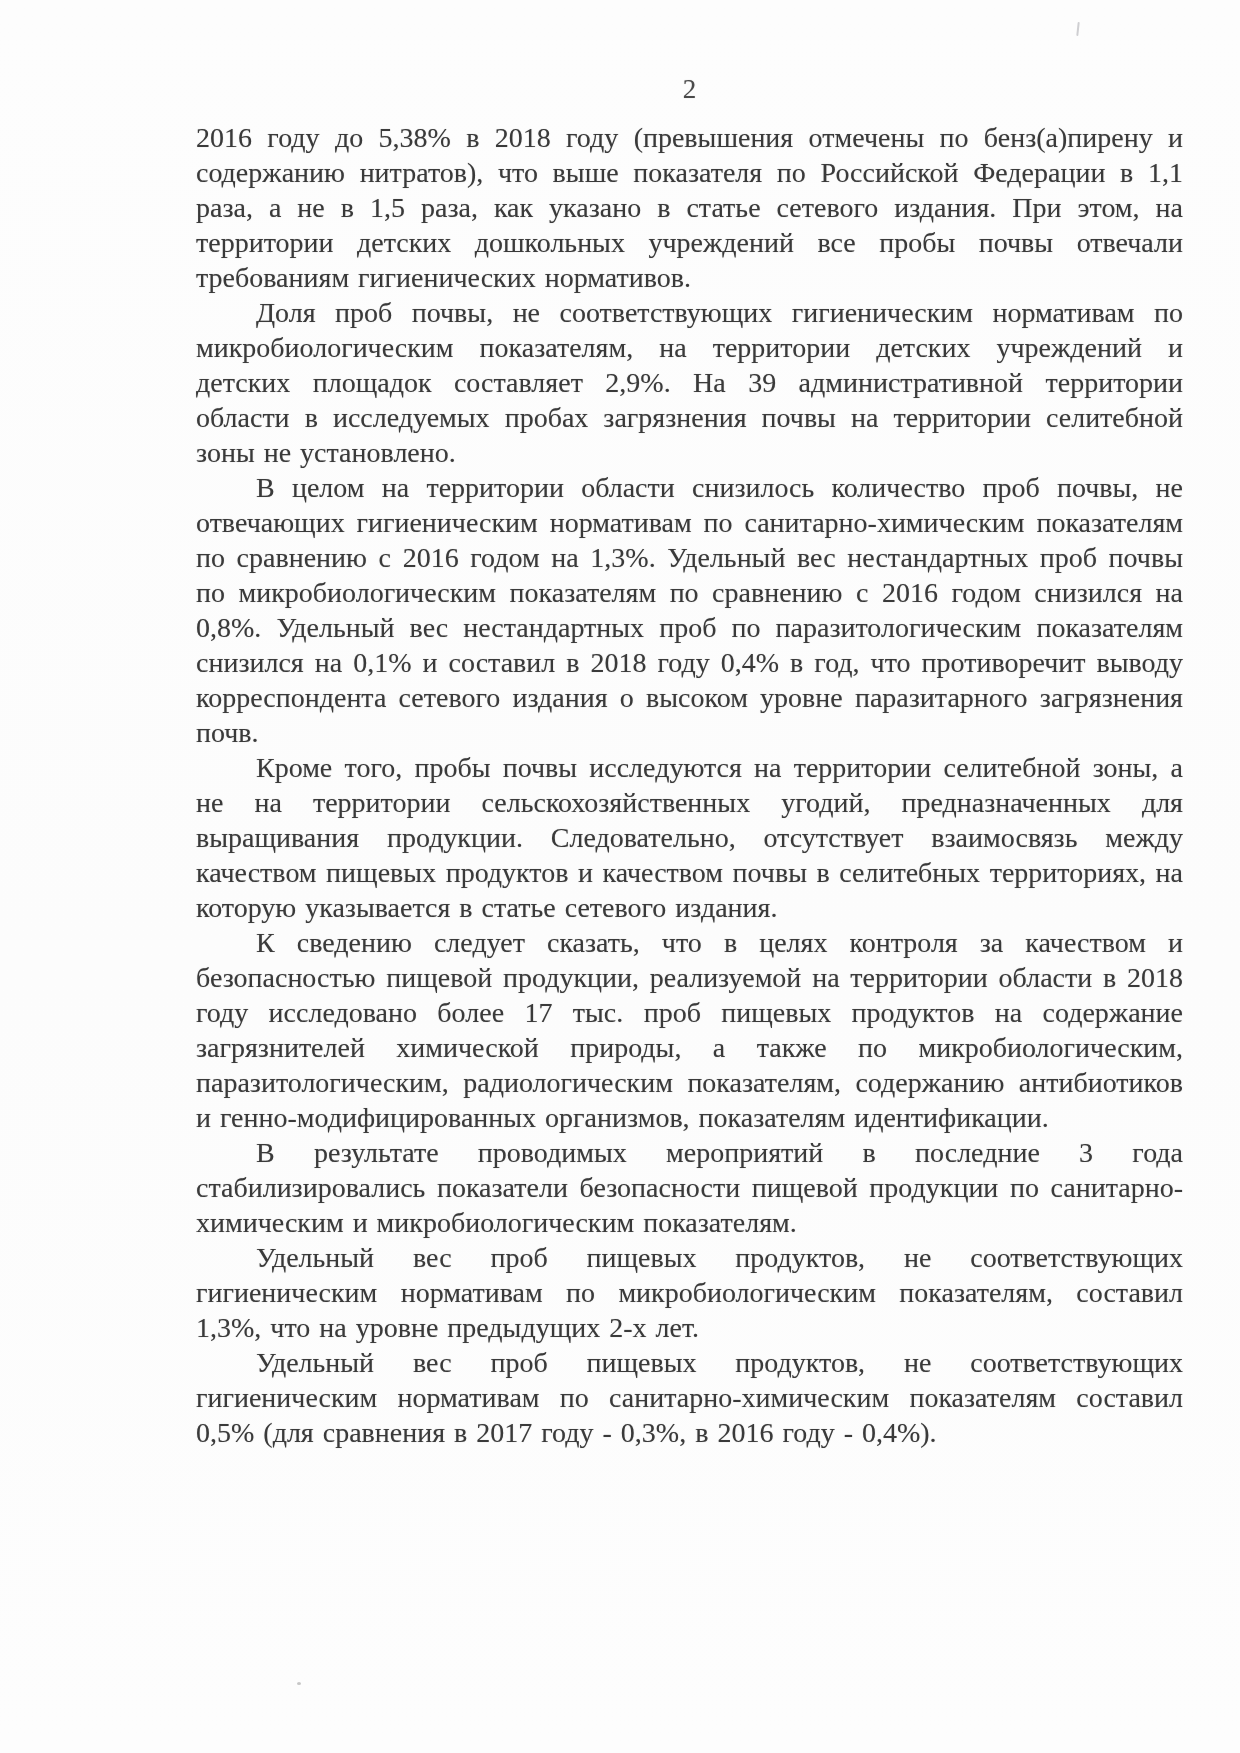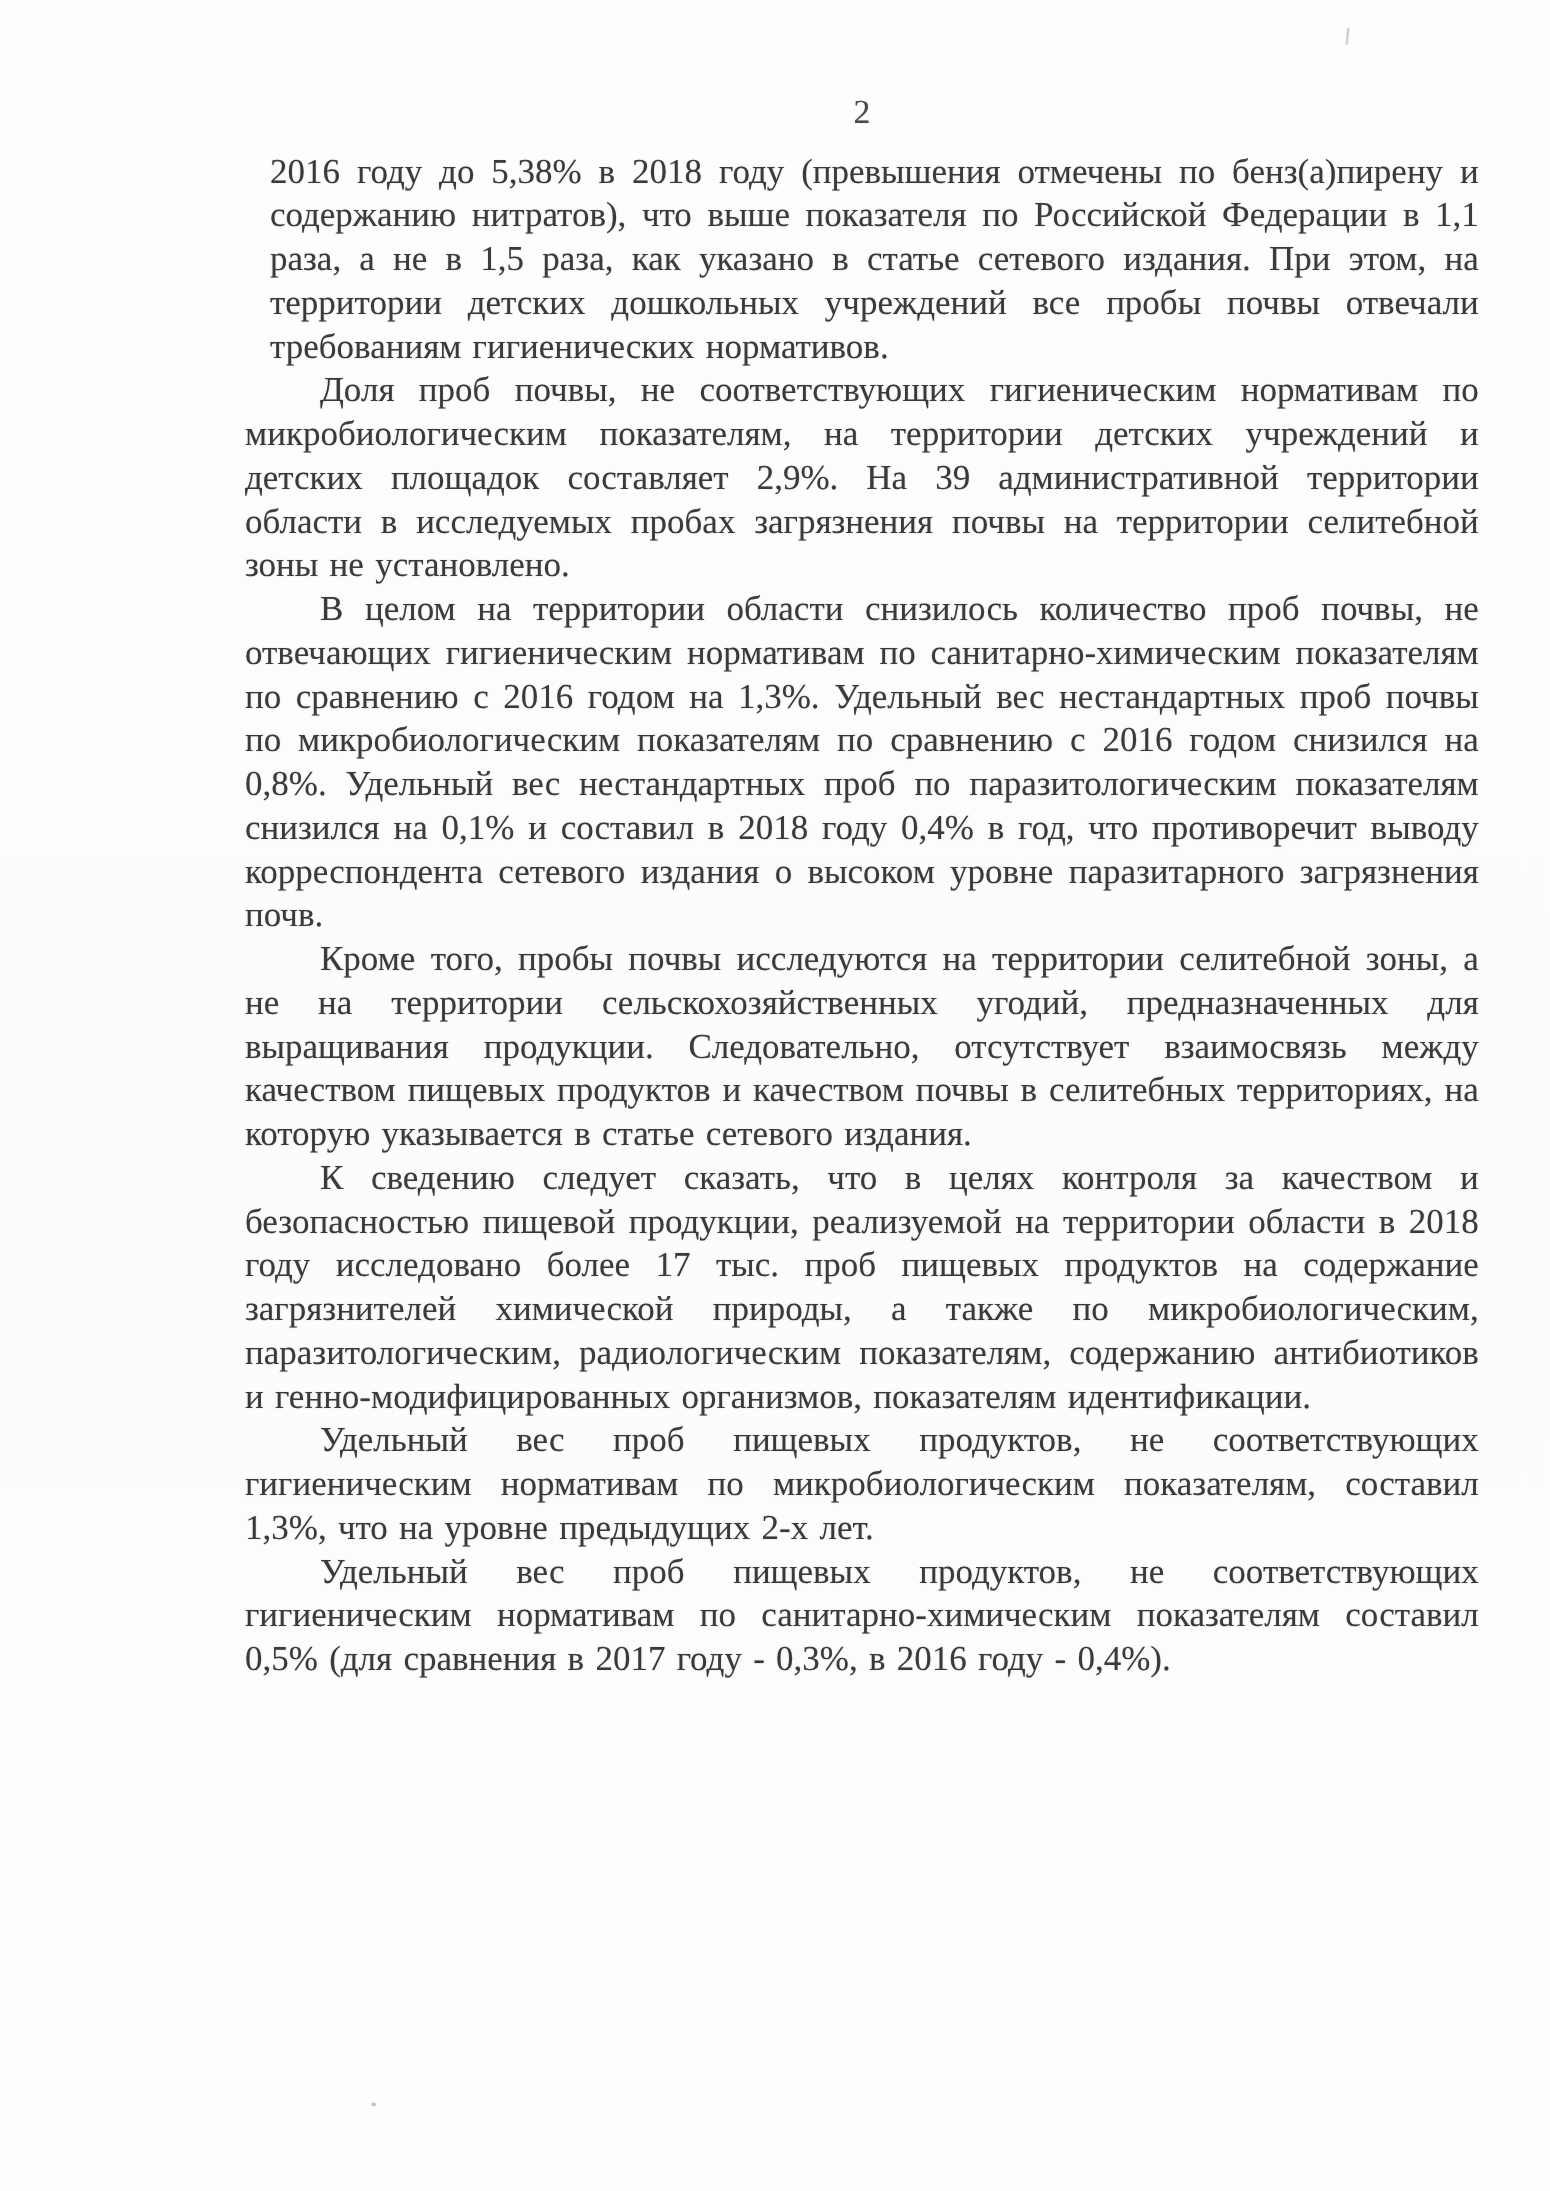--- a/index.html
+++ b/index.html
@@ -40,21 +40,20 @@
     word-spacing: 2px;
     text-shadow: 0 0 1px rgba(56,56,56,0.35);
   }
   .para {
     margin: 0;
     text-align: justify;
     text-indent: 60px;
   }
   .para.no-indent {
     text-indent: 0;
-    margin-left: 20px;
   }
   
   .artifact-dash {
     position: absolute;
     left: 1077px;
     top: 22px;
     width: 2px;
     height: 14px;
     background: #c3c3c7;
     transform: rotate(6deg);
@@ -80,19 +79,20 @@
   <div class="page-number">2</div>
 
   <div class="artifact-dash"></div>
 
   <div class="text-block">
     <p class="para no-indent">2016 году до 5,38% в 2018 году (превышения отмечены по бенз(а)пирену и содержанию нитратов), что выше показателя по Российской Федерации в 1,1 раза, а не в 1,5 раза, как указано в статье сетевого издания. При этом, на территории детских дошкольных учреждений все пробы почвы отвечали требованиям гигиенических нормативов.</p>
     <p class="para">Доля проб почвы, не соответствующих гигиеническим нормативам по микробиологическим показателям, на территории детских учреждений и детских площадок составляет 2,9%. На 39 административной территории области в исследуемых пробах загрязнения почвы на территории селитебной зоны не установлено.</p>
     <p class="para">В целом на территории области снизилось количество проб почвы, не отвечающих гигиеническим нормативам по санитарно-химическим показателям по сравнению с 2016 годом на 1,3%. Удельный вес нестандартных проб почвы по микробиологическим показателям по сравнению с 2016 годом снизился на 0,8%. Удельный вес нестандартных проб по паразитологическим показателям снизился на 0,1% и составил в 2018 году 0,4% в год, что противоречит выводу корреспондента сетевого издания о высоком уровне паразитарного загрязнения почв.</p>
     <p class="para">Кроме того, пробы почвы исследуются на территории селитебной зоны, а не на территории сельскохозяйственных угодий, предназначенных для выращивания продукции. Следовательно, отсутствует взаимосвязь между качеством пищевых продуктов и качеством почвы в селитебных территориях, на которую указывается в статье сетевого издания.</p>
     <p class="para">К сведению следует сказать, что в целях контроля за качеством и безопасностью пищевой продукции, реализуемой на территории области в 2018 году исследовано более 17 тыс. проб пищевых продуктов на содержание загрязнителей химической природы, а также по микробиологическим, паразитологическим, радиологическим показателям, содержанию антибиотиков и генно-модифицированных организмов, показателям идентификации.</p>
+    <p class="para">В результате проводимых мероприятий в последние 3 года стабилизировались показатели безопасности пищевой продукции по санитарно-химическим и микробиологическим показателям.</p>
     <p class="para">Удельный вес проб пищевых продуктов, не соответствующих гигиеническим нормативам по микробиологическим показателям, составил 1,3%, что на уровне предыдущих 2-х лет.</p>
     <p class="para">Удельный вес проб пищевых продуктов, не соответствующих гигиеническим нормативам по санитарно-химическим показателям составил 0,5% (для сравнения в 2017 году - 0,3%, в 2016 году - 0,4%).</p>
   </div>
 
   <div class="artifact-dot"></div>
 
 </div>
 
 </body></html>

